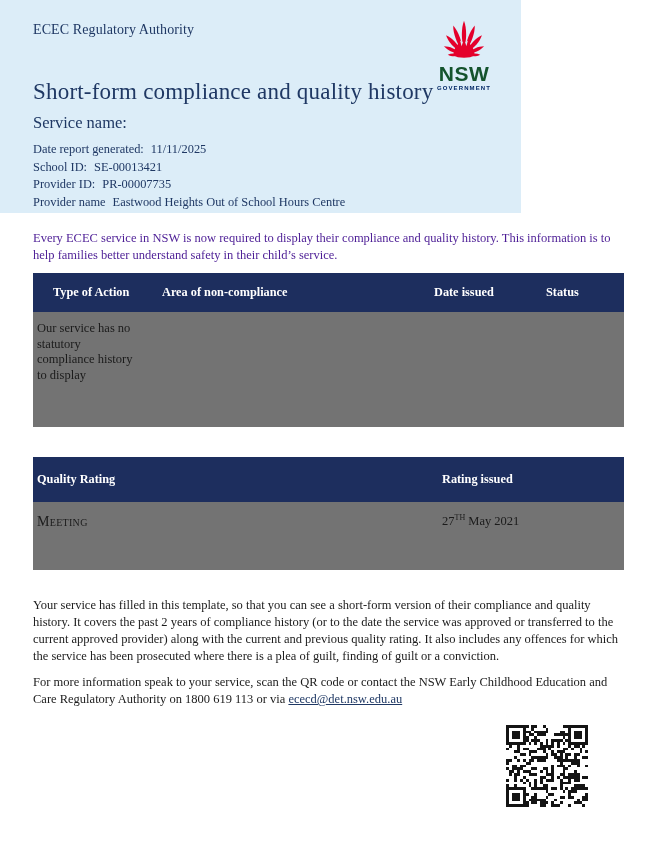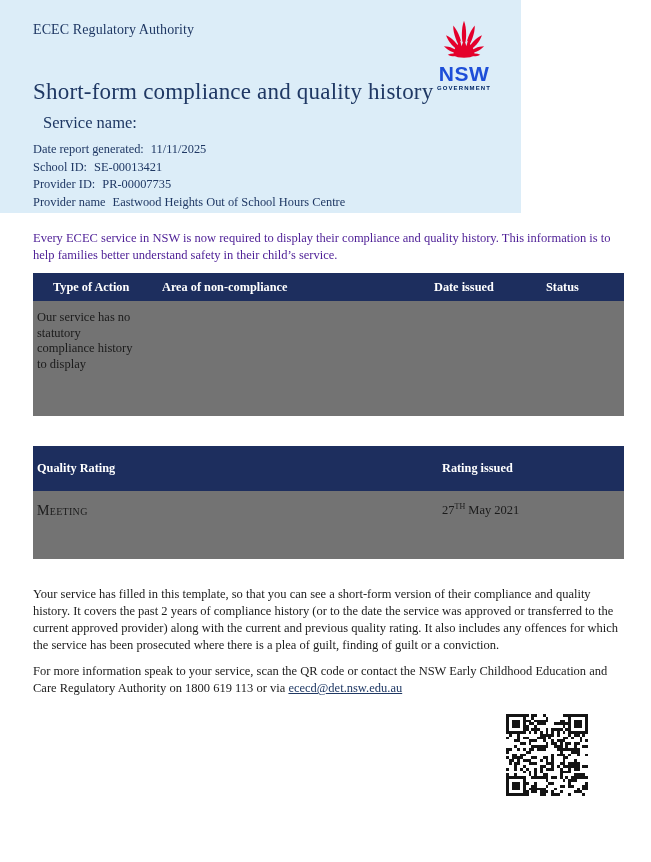--- a/index.html
+++ b/index.html
@@ -14,49 +14,49 @@
   }
   .org {
     position:absolute; left:33px; top:22px;
     font-size:14px; color:#1f3864; letter-spacing:.1px;
   }
   .logo {
     position:absolute; top:16px; right:27px; width:60px; text-align:center;
   }
   .nsw-brand {
     font-family:"Liberation Sans","DejaVu Sans",sans-serif;
-    font-weight:800; font-size:21px; line-height:20px; color:#1d4ed8; letter-spacing:.5px;
+    font-weight:800; font-size:21px; line-height:20px; color:#14532d; letter-spacing:.5px;
   }
   .nsw-sub {
     font-family:"Liberation Sans","DejaVu Sans",sans-serif;
     font-weight:700; font-size:6px; color:#002664; letter-spacing:1.1px; margin-top:1px;
   }
   .title {
     position:absolute; left:33px; top:79px;
     font-size:23px; font-weight:normal; color:#1f3864; letter-spacing:.2px;
   }
   .service-name {
-    position:absolute; left:43px; top:113px;
+    position:absolute; left:33px; top:113px;
     font-size:16.5px; font-weight:normal; color:#1f3864;
   }
   .details { position:absolute; left:33px; top:141px; font-size:12.4px; color:#1f3864; }
   .drow { line-height:17.5px; }
   .dval { margin-left:7px; }
   .content { padding:0 27px 0 33px; }
   .intro {
     margin-top:17px; font-size:12.5px; line-height:17px; color:#4c1d95; max-width:588px;
   }
   table { border-collapse:collapse; width:591px; table-layout:fixed; }
   .ctable { margin-top:9px; }
   .qtable { margin-top:30px; }
   thead th {
     background:#1d2e5e; color:#ffffff; text-align:left;
     font-size:12.3px; font-weight:bold; padding:0 4px; vertical-align:middle;
   }
-  .ctable thead th { height:28px;padding-left:20px; }
+  .ctable thead th { height:39px;padding-left:20px; }
   .qtable thead th { height:45px;margin-left:24px; }
   tbody td {
     background:#737373; vertical-align:top;
     font-size:12.5px; line-height:15.5px; padding:9px 4px 0 4px;
   }
   .ctable tbody td { height:115px; }
   .qtable tbody td { height:68px; padding-top:12px; }
   .rating { font-variant:small-caps; font-size:14px; letter-spacing:.3px; }
   sup.ord { font-size:8px; vertical-align:super; line-height:0; }
   .body-p { font-size:12.5px; line-height:17px; max-width:588px; color:#1b1b1b; }

